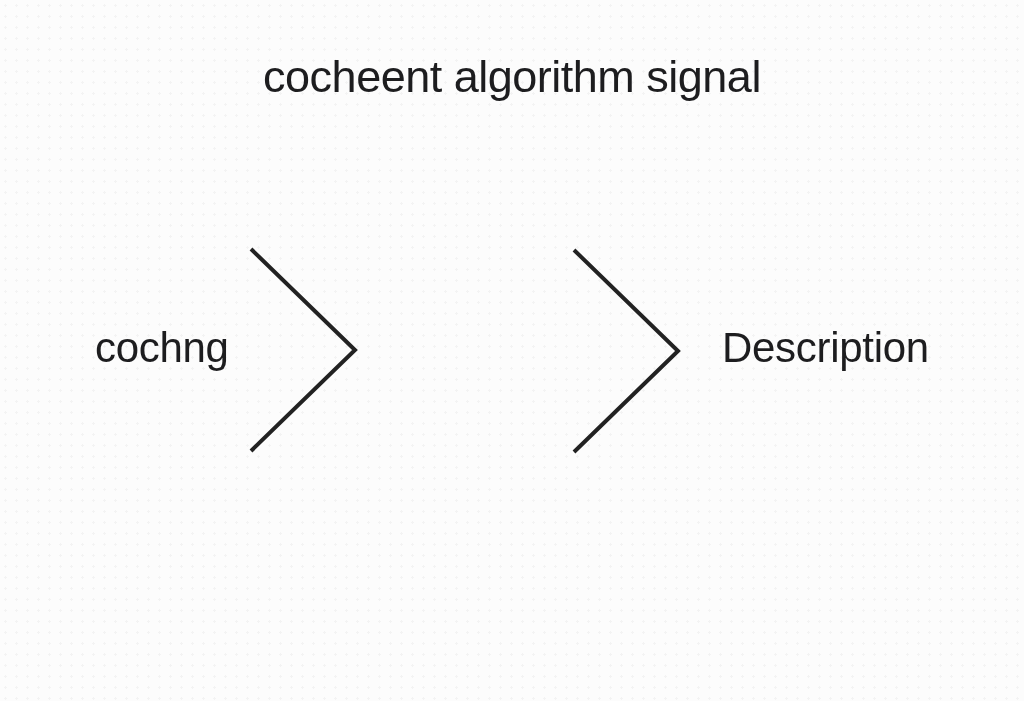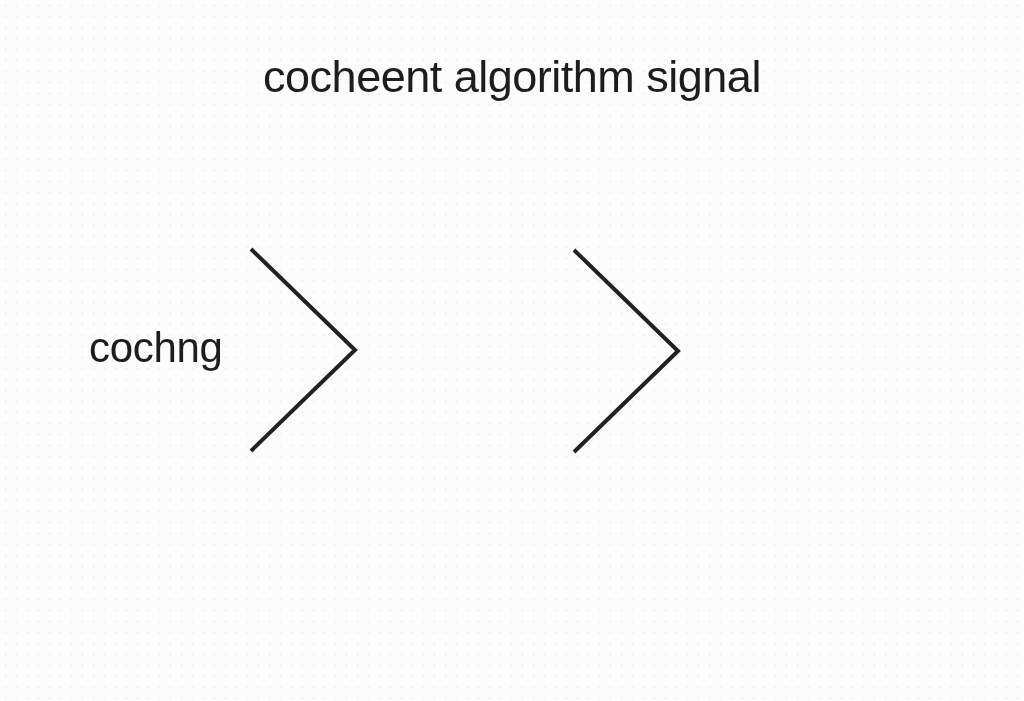--- a/index.html
+++ b/index.html
@@ -35,21 +35,21 @@
   .step-label {
     position: absolute;
     top: 350px;
     transform: translateY(-54%);
     font-size: 42px;
     font-weight: 500;
     letter-spacing: -0.3px;
     white-space: nowrap;
     color: var(--text, #1d1d1f);
   }
-  .step-1 { left: 89px; }
+  .step-1 { left: 95px; }
   .step-2 { left: 455px; }
   .step-3 { left: 722px; }
   .chevron {
     position: absolute;
     width: 110px;
     height: 208px;
   }
   .chevron polyline {
     fill: none;
     stroke: var(--connector, #222222);
@@ -71,14 +71,15 @@
 
   <svg class="chevron chevron-1" viewBox="0 0 110 208" aria-hidden="true">
     <polyline points="3,3 107,104 3,205"></polyline>
   </svg>
 
 
   <svg class="chevron chevron-2" viewBox="0 0 110 208" aria-hidden="true">
     <polyline points="3,3 107,104 3,205"></polyline>
   </svg>
 
+  <div class="step-label step-3">Description</div>
 
 </div>
 
 </body></html>

